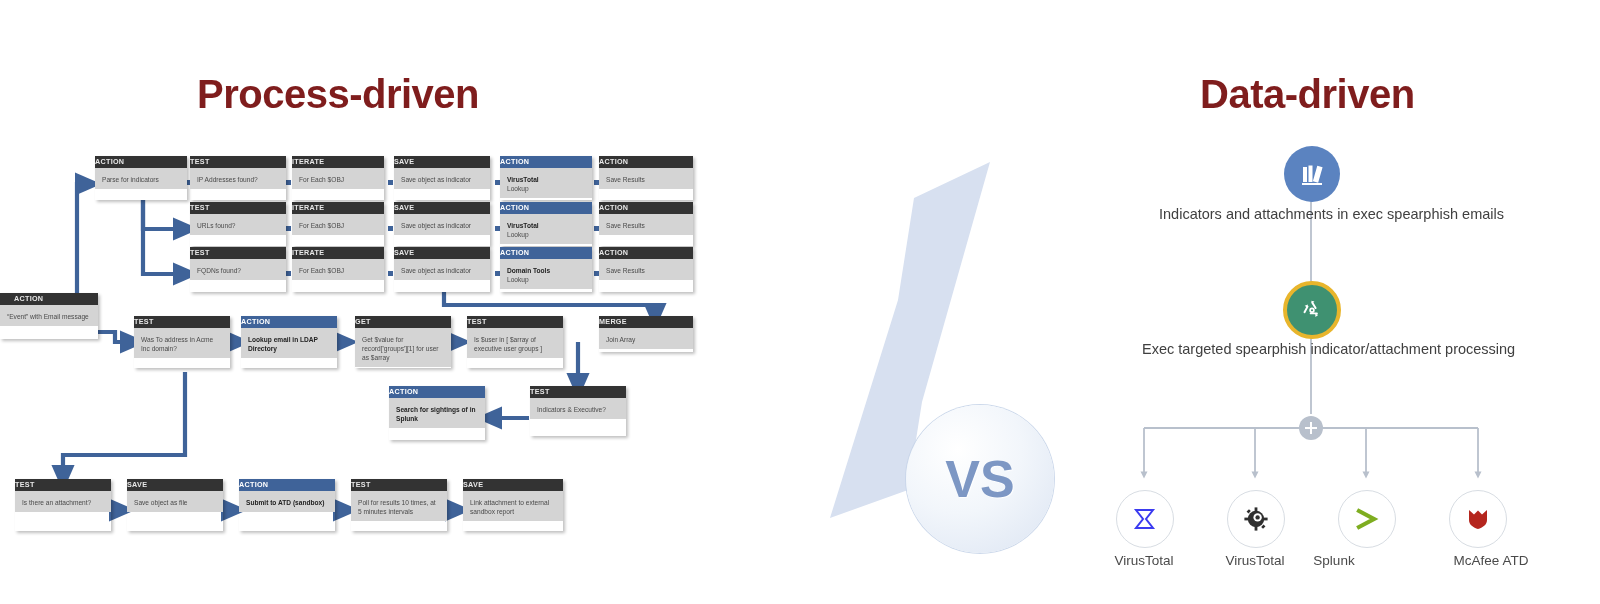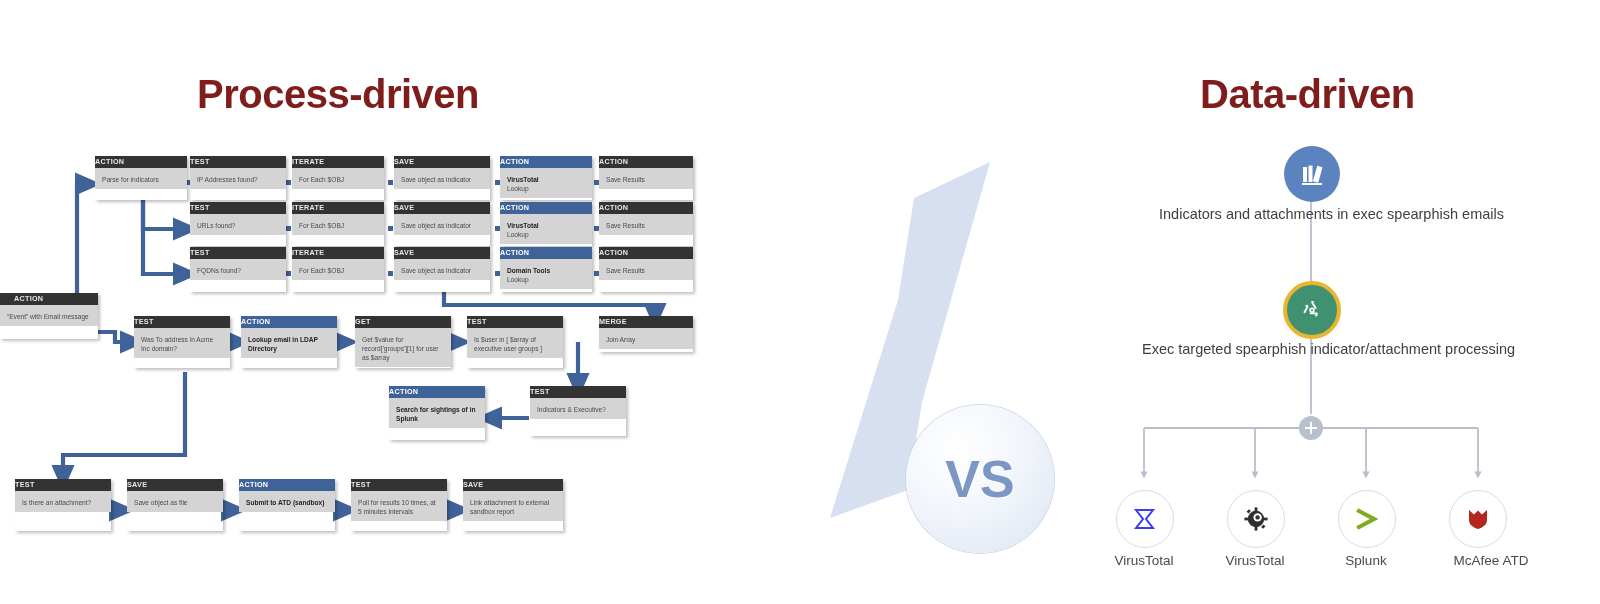--- a/index.html
+++ b/index.html
@@ -315,20 +315,20 @@
     <circle cx="14.6" cy="11.4" r="2.2" fill="#2f2f2f"></circle>
   </svg>
 </div>
 <div class="tool-label" style="left:1195px;top:553px;width:120px">VirusTotal</div>
 
 <div class="tool" style="left:1338px;top:490px">
   <svg width="28" height="26" viewBox="0 0 28 26">
     <path d="M6,5 L21,13 L6,21" fill="none" stroke="#7ead20" stroke-width="4.2" stroke-linecap="square" stroke-linejoin="miter"></path>
   </svg>
 </div>
-<div class="tool-label" style="left:1316px;top:553px;width:100px">Splunk</div>
+<div class="tool-label" style="left:1284px;top:553px;width:100px">Splunk</div>
 
 <div class="tool" style="left:1449px;top:490px">
   <svg width="26" height="26" viewBox="0 0 26 26">
     <path d="M4,4 L4,14 C4,19 8.5,21.5 13,23 C17.5,21.5 22,19 22,14 L22,4 L17,8.5 L13,4.5 L9,8.5 Z" fill="#b5261e"></path>
   </svg>
 </div>
 <div class="tool-label" style="left:1430px;top:553px;width:122px">McAfee ATD</div>
 
 </body></html>

